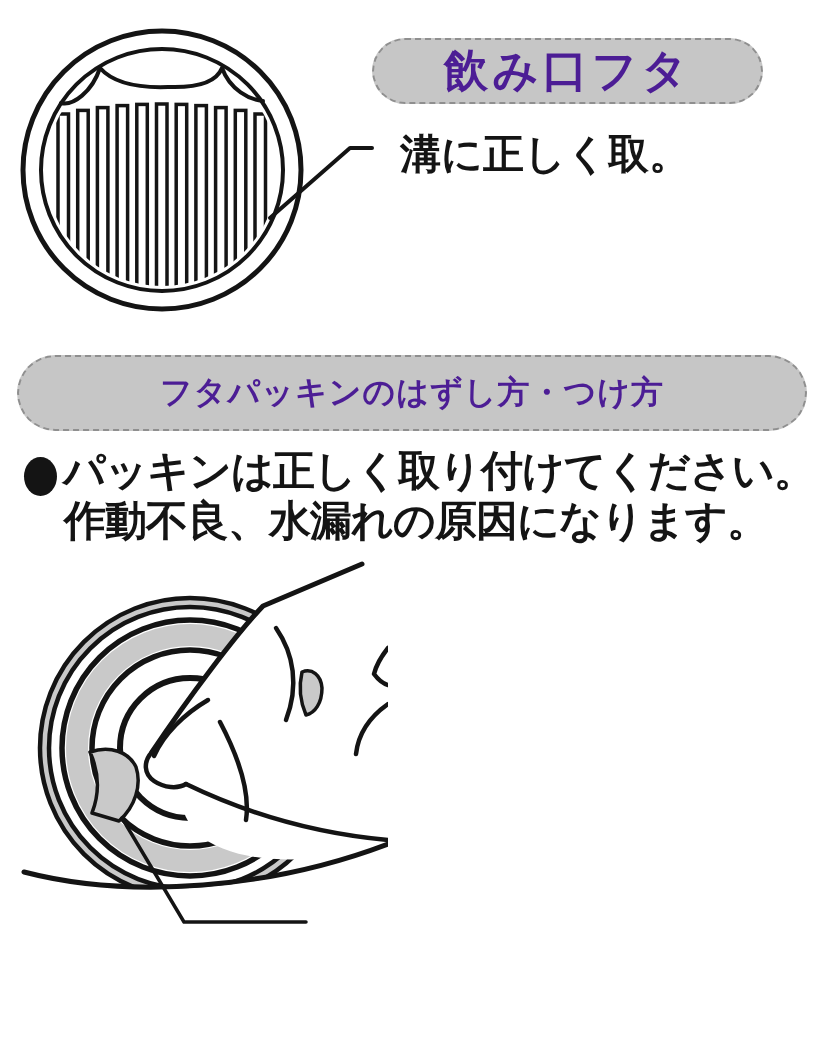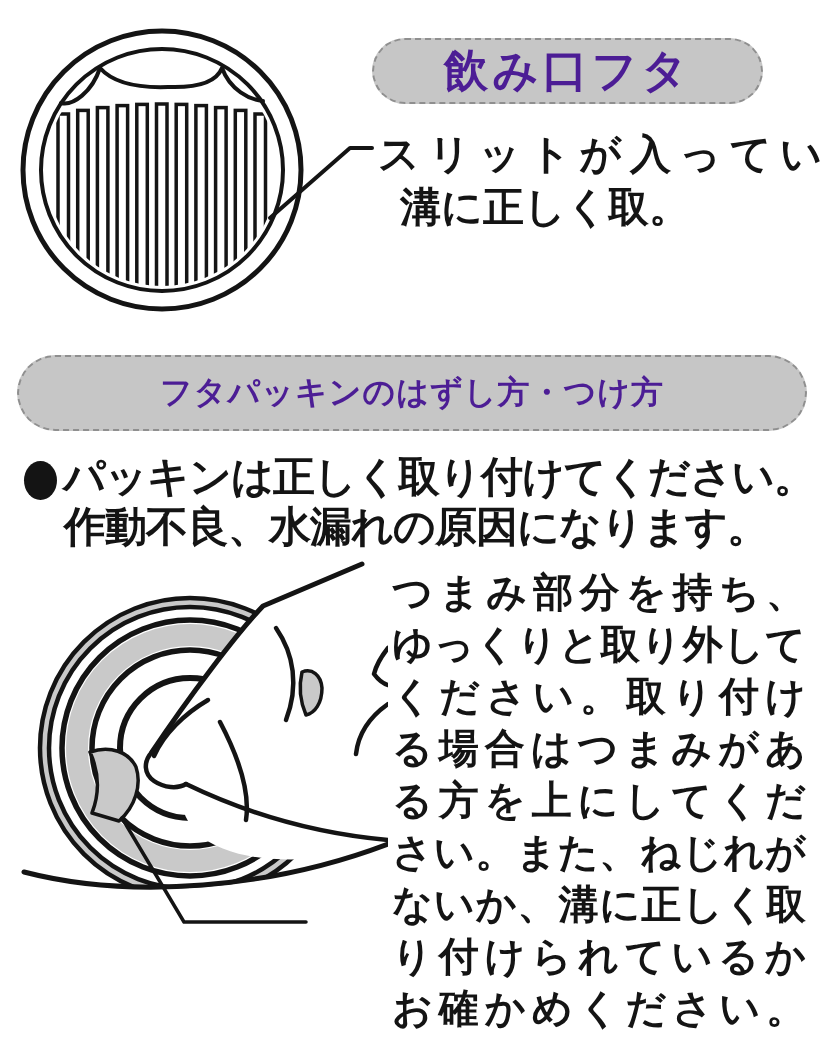--- a/index.html
+++ b/index.html
@@ -13,21 +13,21 @@
     display:flex;align-items:center;justify-content:center;
     font-weight:800;color:#4c1d95;box-sizing:border-box;
   }
   .pill-lid{left:372px;top:38px;width:391px;height:66px;font-size:45px;letter-spacing:4px;}
   .pill-gasket{left:17px;top:355px;width:790px;height:76px;font-size:32px;letter-spacing:1px;}
   .txtblock{line-height:52px;font-weight:600;}
   .desc{left:378px;top:128px;width:444px;font-size:41px;line-height:53px;}
   .jline{text-align:justify;text-align-last:justify;}
   .indent{padding-left:22px;box-sizing:border-box;}
   .note{left:24px;top:446px;width:792px;font-size:42px;font-weight:700;letter-spacing:-1px;line-height:50px;}
-  .note-row1{display:flex;align-items:center;margin-top:6px;}
+  .note-row1{display:flex;align-items:flex-end;}
   .dot{width:33px;height:39px;border-radius:50%;background:#141414;flex:0 0 auto;margin:6px 6px 0 0;}
   .note-row2{padding-left:40px;}
   .instr{left:392px;top:566px;width:414px;font-size:40px;line-height:52px;}
   .caption{left:150px;top:928px;width:170px;text-align:center;font-size:41px;font-weight:700;}
   svg{display:block;}
 </style>
 </head>
 <body>
 
 <div id="page">
@@ -53,21 +53,20 @@
     </g>
     <path d="M 53,95 C 65,98 84,84 92,60 C 106,76 132,80 160,79 C 188,80 208,75 214,60 C 222,82 242,92 255,93" fill="none" stroke="#141414" stroke-width="4" stroke-linecap="round" stroke-linejoin="round"></path>
     <path d="M 262,210 L 342,140 L 364,140" fill="none" stroke="#141414" stroke-width="4" stroke-linecap="round" stroke-linejoin="round"></path>
   </svg>
 
   <div class="abs pill pill-lid">
     <span>飲み口フタ</span>
   </div>
 
   <div class="abs txtblock desc">
-    <div class="jline">スリットが入ってい</div>
     <div class="indent">溝に正しく取。</div>
   </div>
 
   <div class="abs pill pill-gasket">
     <span>フタパッキンのはずし方・つけ方</span>
   </div>
 
   <div class="abs note">
     <div class="note-row1">
       <span class="dot"></span>
@@ -104,25 +103,14 @@
         <path d="M 174,232 C 240,264 310,282 376,288" stroke-width="4.5"></path>
         <path d="M 12,320 C 120,348 260,336 376,292" stroke-width="5"></path>
       </g>
 
       <path fill="#c9c9c9" stroke="#141414" stroke-width="3.5" d="M 78,200 C 98,193 117,200 124,215 C 130,233 123,255 107,269 L 80,261 C 89,238 86,218 78,200 Z"></path>
       <path stroke="#141414" stroke-width="3.5" d="M 110,266 L 172,370 L 294,370"></path>
     </g>
   </svg>
 
 
-  <div class="abs txtblock instr">
-    <div class="jline">つまみ部分を持ち、</div>
-    <div class="jline">ゆっくりと取り外して</div>
-    <div class="jline">ください。取り付け</div>
-    <div class="jline">る場合はつまみがあ</div>
-    <div class="jline">る方を上にしてくだ</div>
-    <div class="jline">さい。また、ねじれが</div>
-    <div class="jline">ないか、溝に正しく取</div>
-    <div class="jline">り付けられているか</div>
-    <div class="jline">お確かめください。</div>
-  </div>
 
 </div>
 
 </body></html>

